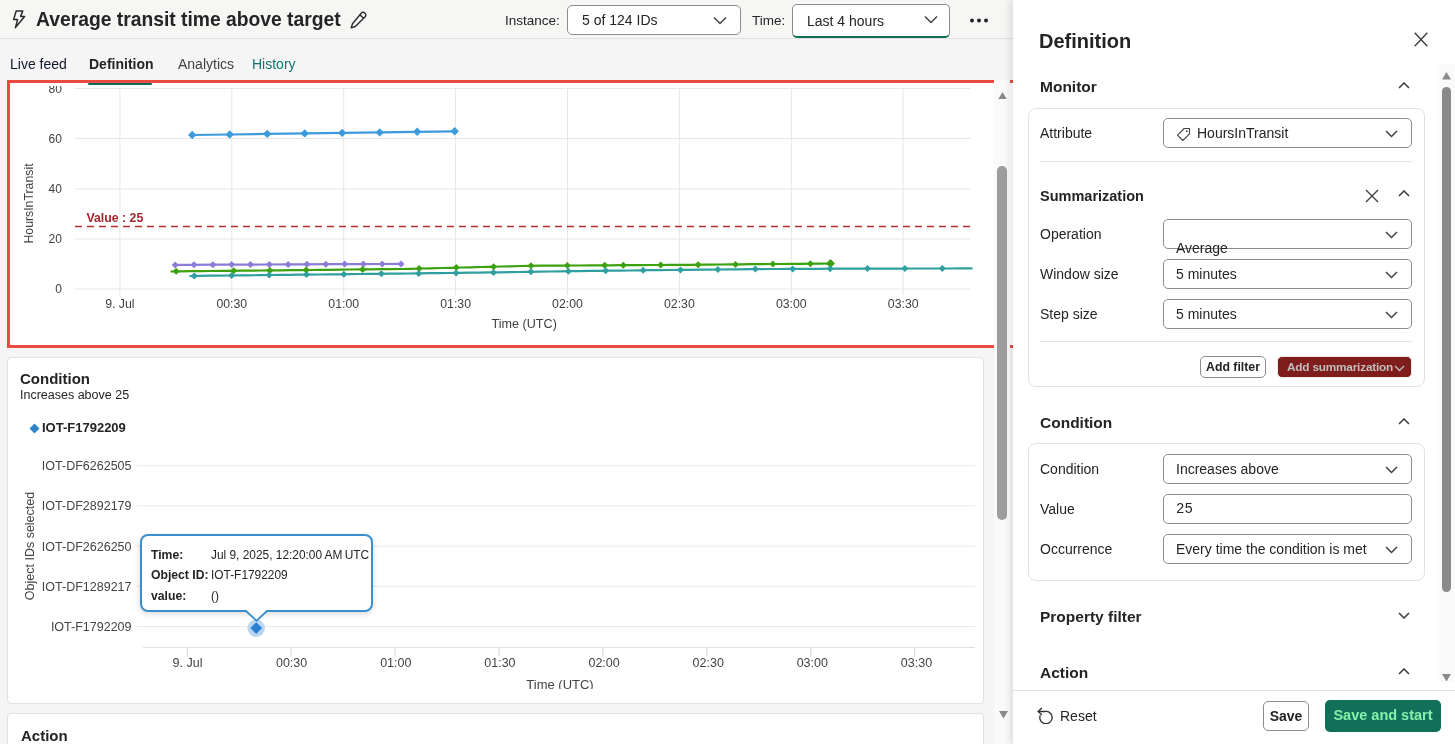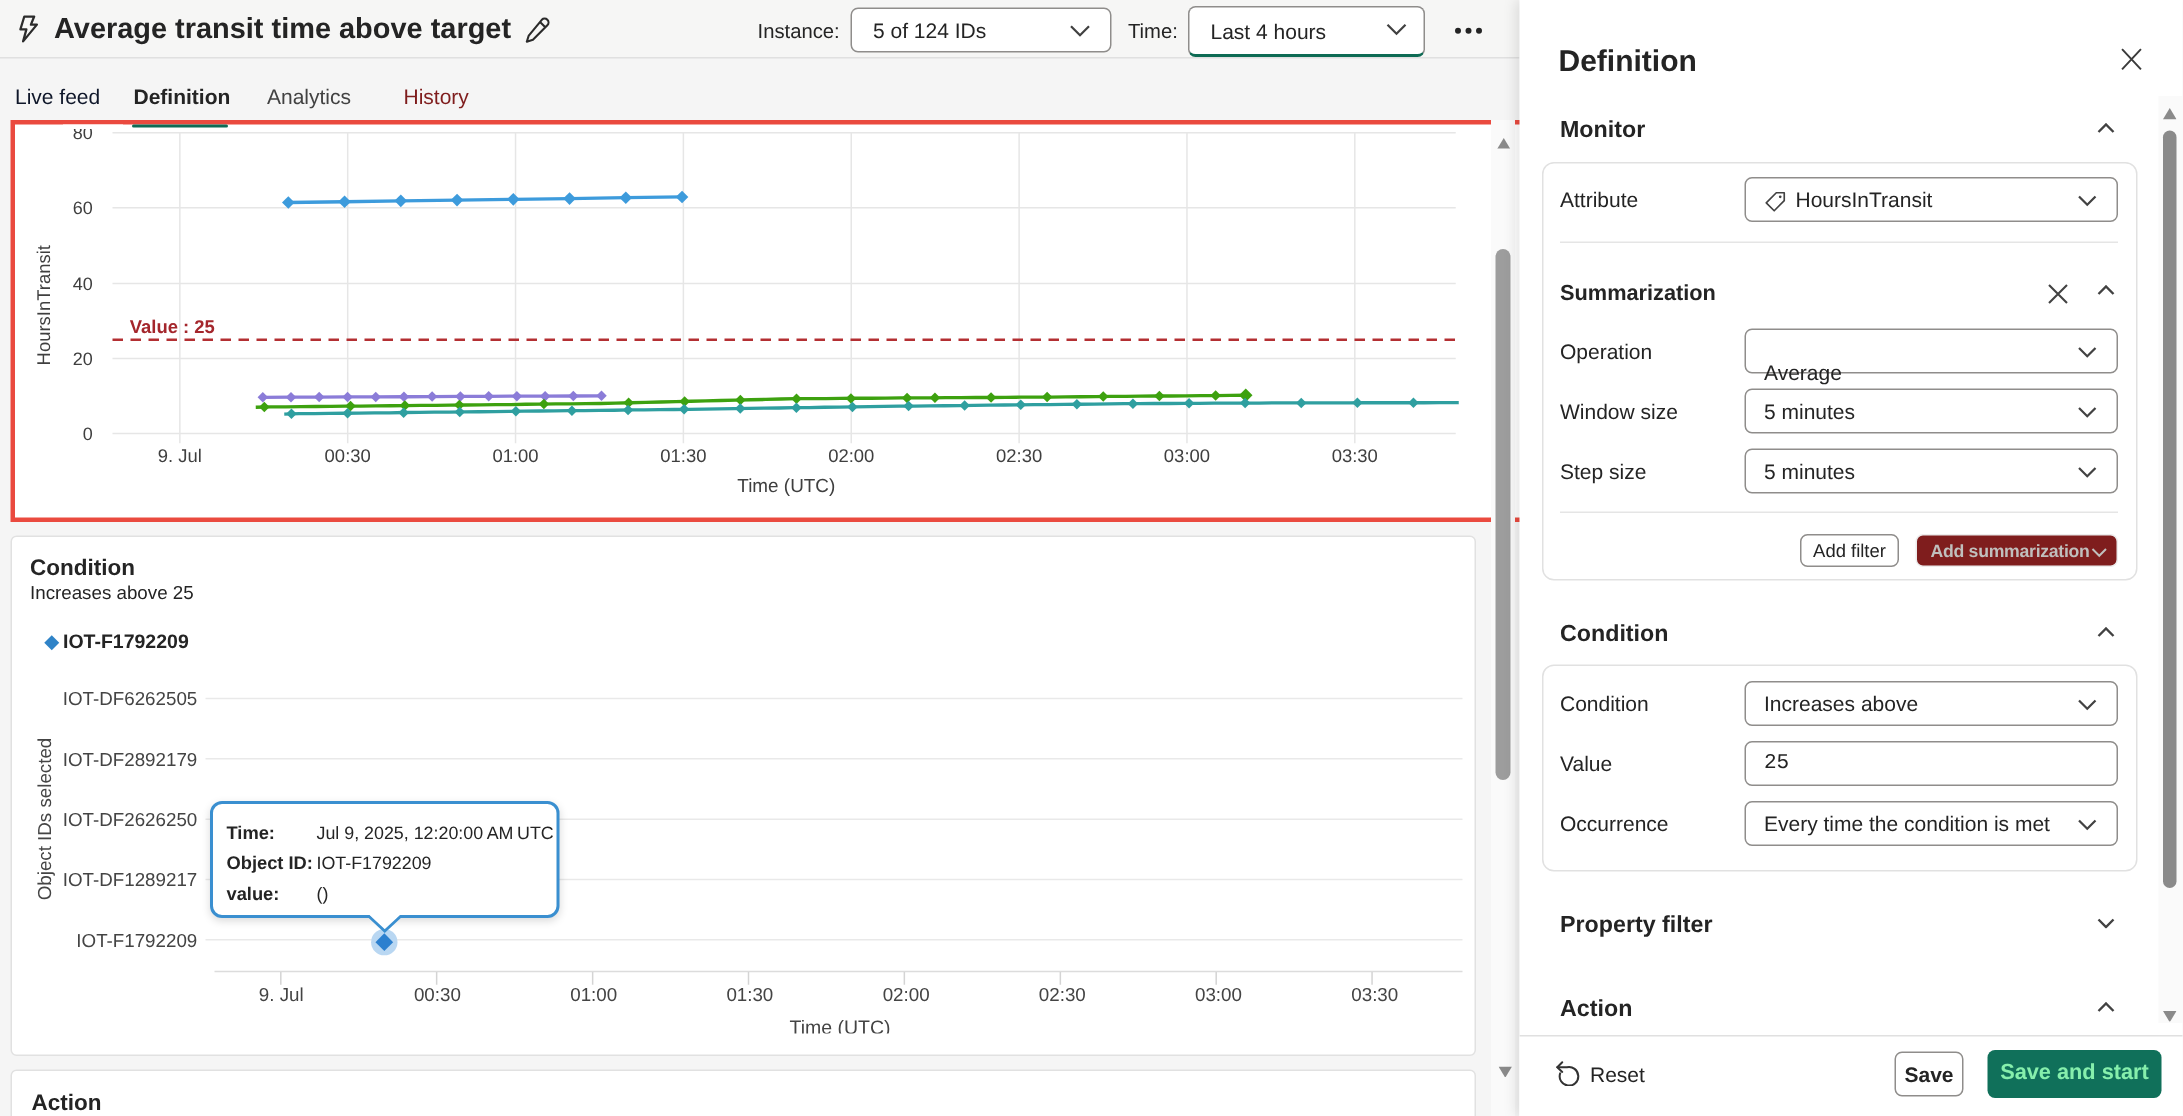--- a/index.html
+++ b/index.html
@@ -41,21 +41,21 @@
   </div>
   <svg class="abs" style="left:969px;top:17.5px;" width="20" height="5" viewBox="0 0 20 5">
       <circle cx="3" cy="2.5" r="2" fill="#242424"></circle>
       <circle cx="10" cy="2.5" r="2" fill="#242424"></circle>
       <circle cx="17" cy="2.5" r="2" fill="#242424"></circle>
     </svg>
 
   <div class="abs" style="left:10px;top:56px;font-size:14px;color:#0f172a;">Live feed</div>
   <div class="abs" style="left:89px;top:56px;font-size:14px;font-weight:bold;color:#242424;">Definition</div>
   <div class="abs" style="left:178px;top:56px;font-size:14px;color:#424242;">Analytics</div>
-  <div class="abs" style="left:269px;top:56px;font-size:14px;color:#7f1d1d;">History</div>
+  <div class="abs" style="left:252px;top:56px;font-size:14px;color:#0f766e;">History</div>
 
   <div class="abs" style="left:6.7px;top:80.3px;width:1161px;height:268px;background:#fff;border:3.5px solid #ea4a3f;overflow:hidden;">
     <svg width="981" height="270" viewBox="0 0 981 270" style="position:absolute;left:-5.7px;top:-1.3px;">
 <line x1="71.0" y1="6.5" x2="966.5" y2="6.5" stroke="#e6e6e6" stroke-width="1"></line>
 <line x1="71.0" y1="56.5" x2="966.5" y2="56.5" stroke="#e6e6e6" stroke-width="1"></line>
 <line x1="71.0" y1="107.0" x2="966.5" y2="107.0" stroke="#e6e6e6" stroke-width="1"></line>
 <line x1="71.0" y1="157.0" x2="966.5" y2="157.0" stroke="#e6e6e6" stroke-width="1"></line>
 <line x1="71.0" y1="207.0" x2="966.5" y2="207.0" stroke="#e6e6e6" stroke-width="1"></line>
 <line x1="115.9" y1="6" x2="115.9" y2="213.5" stroke="#e6e6e6" stroke-width="1"></line>
 <line x1="227.8" y1="6" x2="227.8" y2="213.5" stroke="#e6e6e6" stroke-width="1"></line>
@@ -268,21 +268,21 @@
         </svg>
       </div>
 <div class="abs" style="left:27px;top:306px;font-size:14px;">Step size</div>
 <div class="abs" style="left:150px;top:299px;width:249px;height:30px;background:#fff;border:1px solid #8f8d8b;border-radius:5px;font-size:14px;">
         <span style="position:absolute;left:12px;top:6px;white-space:nowrap;">5 minutes</span>
         <svg style="position:absolute;right:13px;top:11px;" width="13" height="8" viewBox="0 0 13 8">
           <path d="M1 1 L6.5 6.5 L12 1" fill="none" stroke="#424242" stroke-width="1.5"></path>
         </svg>
       </div>
 <div class="abs" style="left:27px;top:341px;width:372px;height:1px;background:#e5e5e5;"></div>
-<div class="abs" style="left:187px;top:356px;width:66px;height:22px;border:1px solid #8f8d8b;border-radius:5px;background:#fff;font-size:12.3px;font-weight:normal;text-align:center;line-height:20px;">Add filter</div>
+<div class="abs" style="left:187px;top:356px;width:66px;height:22px;border:1px solid #8f8d8b;border-radius:5px;background:#fff;font-size:12.3px;font-weight:bold;text-align:center;line-height:20px;">Add filter</div>
 <div class="abs" style="left:264px;top:356px;width:135px;height:22px;border:1px solid #ececec;border-radius:5px;background:#7f1d1d;font-size:11.8px;font-weight:bold;letter-spacing:-0.2px;color:#c0bfbd;text-align:left;line-height:20px;"><span style="margin-left:9px;">Add summarization</span><svg style="position:absolute;right:6px;top:8px;" width="11" height="7" viewBox="0 0 11 7">
           <path d="M1 1 L5.5 5.5 L10 1" fill="none" stroke="#c0bfbd" stroke-width="1.3"></path>
         </svg></div>
 <div class="abs" style="left:27px;top:414px;font-size:15.5px;font-weight:bold;">Condition</div>
 <svg class="abs" style="left:385px;top:417.5px;" width="12" height="7" viewBox="0 0 12 7">
         <path d="M1 6 L6 1 L11 6" fill="none" stroke="#424242" stroke-width="1.6"></path>
       </svg>
 <div class="card" style="left:15px;top:443px;width:397px;height:138px;border-radius:8px;"></div>
 <div class="abs" style="left:27px;top:461px;font-size:14px;">Condition</div>
 <div class="abs" style="left:150px;top:454px;width:249px;height:30px;background:#fff;border:1px solid #8f8d8b;border-radius:5px;font-size:14px;">

